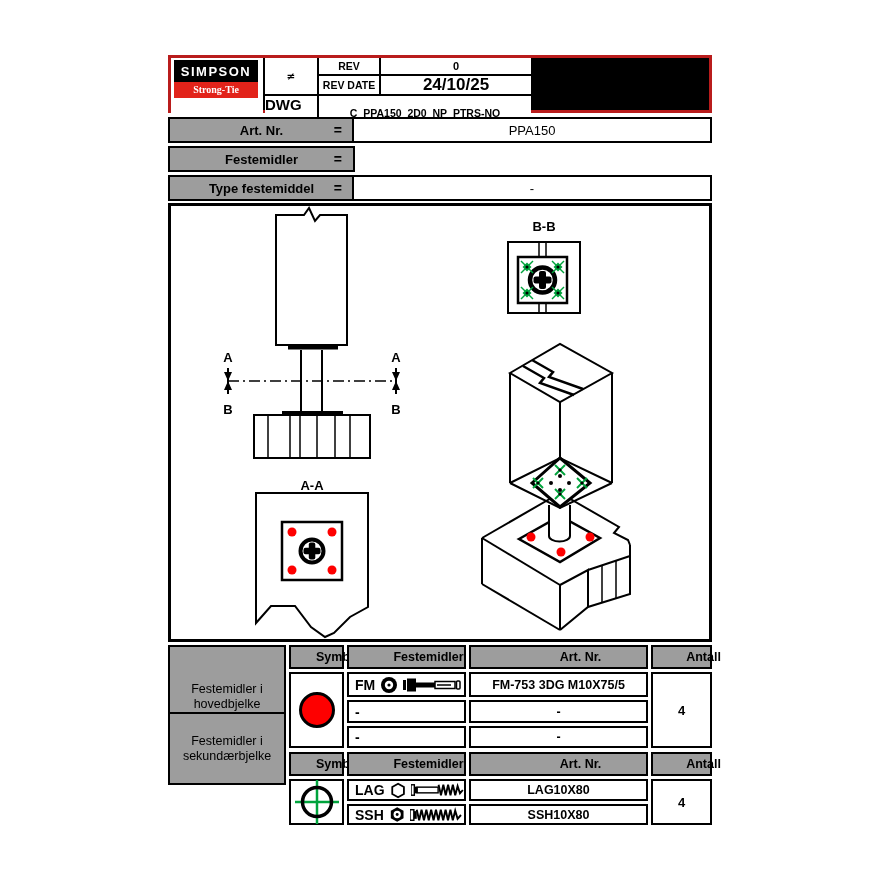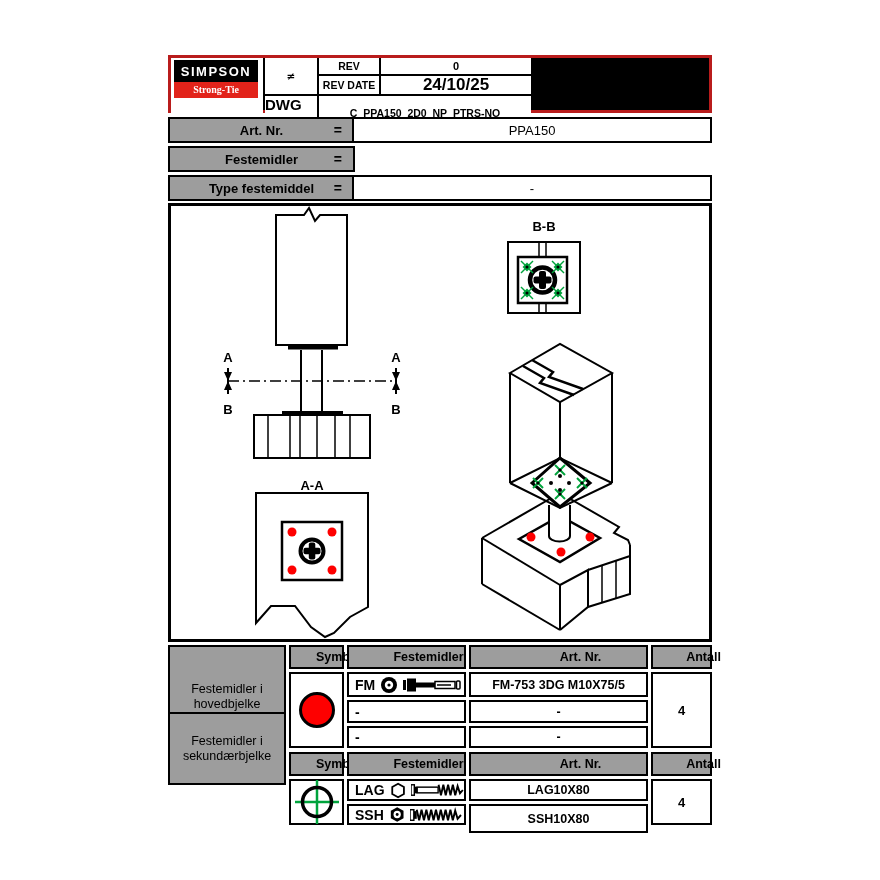--- a/index.html
+++ b/index.html
@@ -324,17 +324,17 @@
         <circle cx="9" cy="9" r="1.6" fill="#000"></circle>
     </svg>
     <svg width="56" height="16" viewBox="0 0 56 16">
       <rect x="0" y="2.5" width="4" height="11" fill="#fff" stroke="#000" stroke-width="1.5"></rect>
       <rect x="4" y="4" width="3" height="8" fill="#000"></rect>
       <path d="M7,2.5 L9.5,13.5 L12,2.5 L14.5,13.5 L17,2.5 L19.5,13.5 L22,2.5 L24.5,13.5 L27,2.5 L29.5,13.5 L32,2.5 L34.5,13.5 L37,2.5 L39.5,13.5 L42,2.5 L44.5,13.5 L47,3.5 L49.5,12 L53,8" fill="none" stroke="#000" stroke-width="2"></path>
     </svg>
   </div>
 
   <div class="box acell" style="left:469px;top:779px;width:179px;height:22px">LAG10X80</div>
-  <div class="box acell" style="left:469px;top:804px;width:179px;height:29px">SSH10X80</div>
+  <div class="box acell" style="left:469px;top:804px;width:179px;height:21px">SSH10X80</div>
 
   <div class="box acell" style="left:651px;top:779px;width:61px;height:46px;font-size:13px">4</div>
 
 </div>
 
 </body></html>

